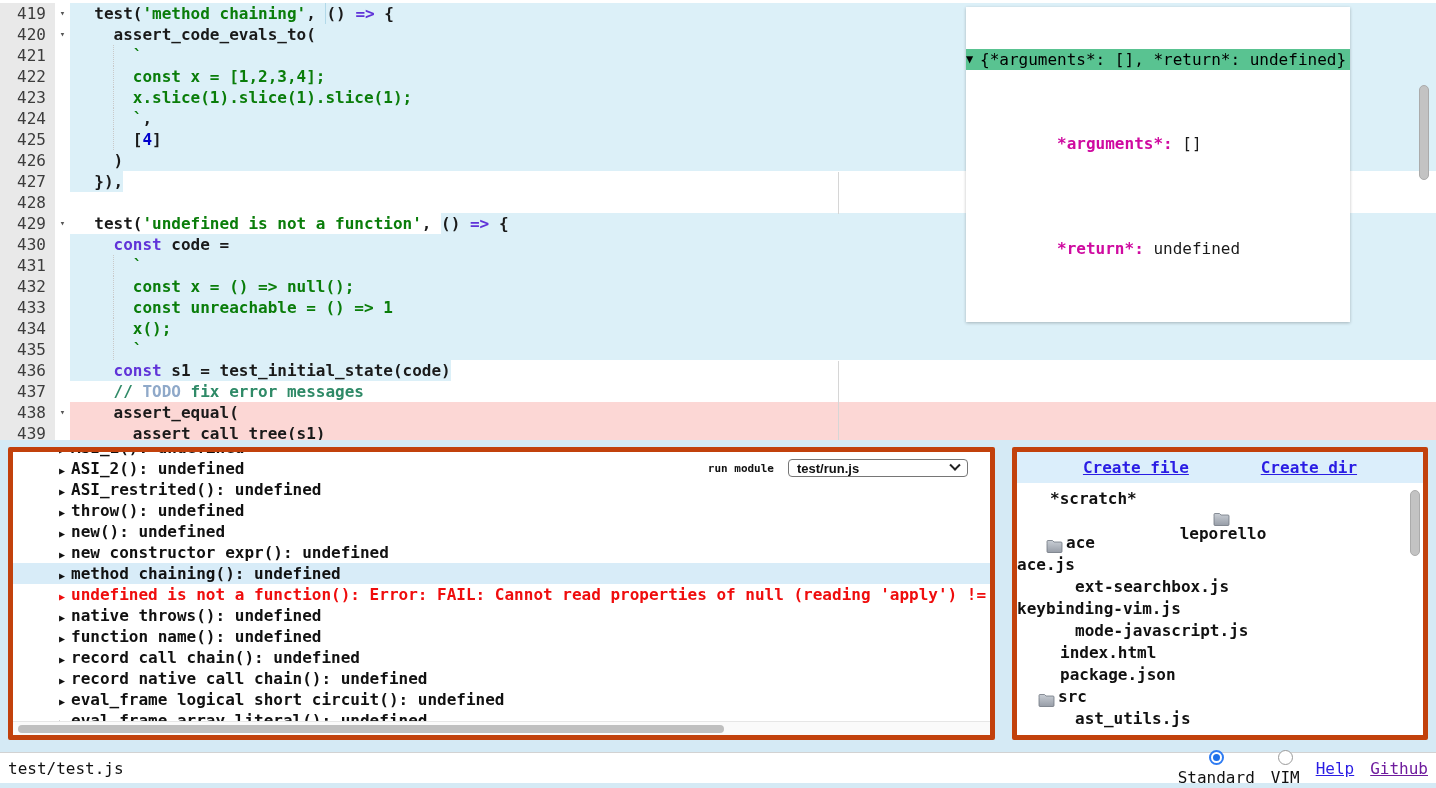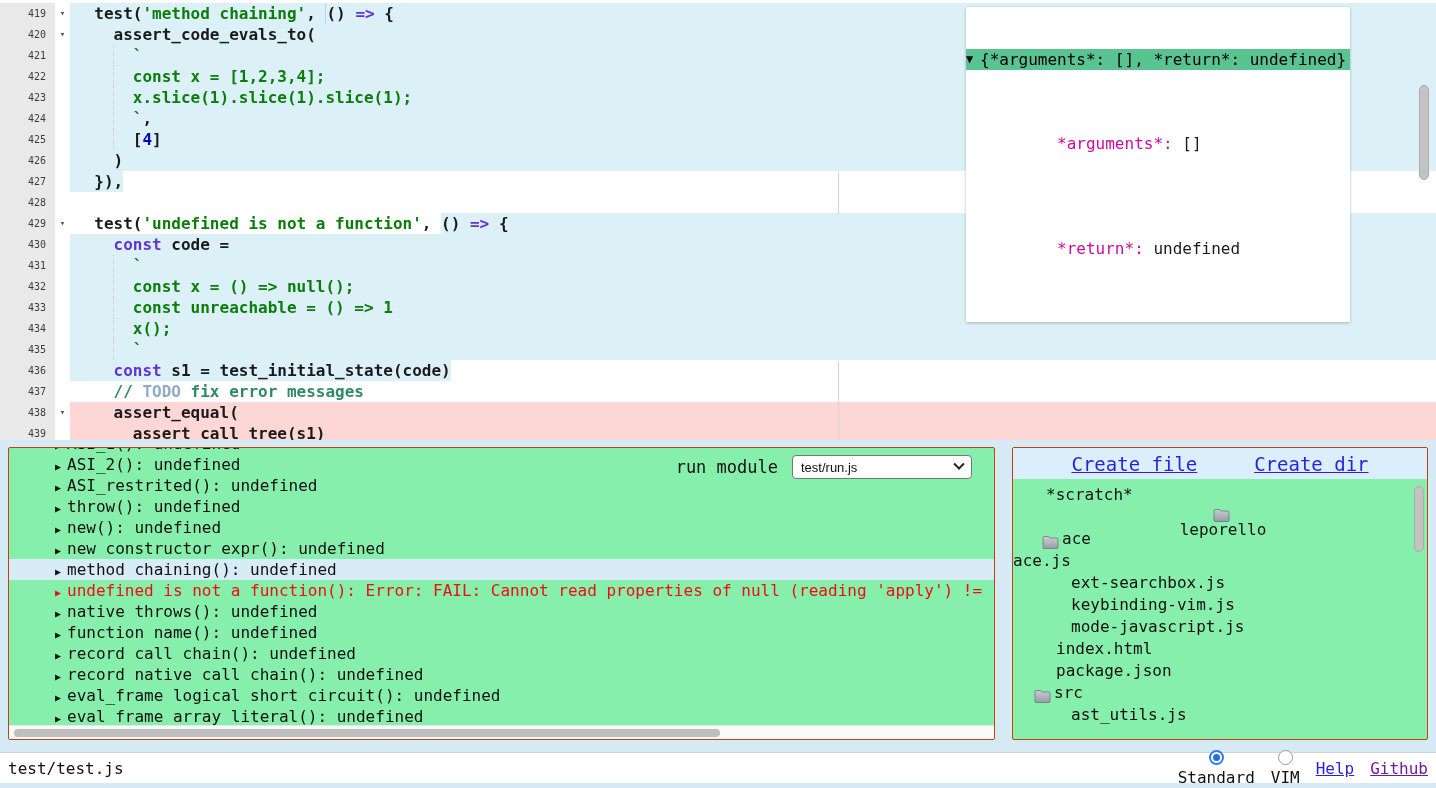--- a/index.html
+++ b/index.html
@@ -5,21 +5,21 @@
   * { margin:0; padding:0; box-sizing:border-box; }
   html,body { width:1436px; height:788px; }
   body { font-family:"DejaVu Sans Mono", monospace; background:#d5eaf5; position:relative; overflow:hidden; }
 
   .app { position:absolute; inset:0; }
 
   
   .editor { position:absolute; left:0; top:0; width:1436px; height:440px; background:#fff; overflow:hidden; }
   .ed-rows { padding-top:3px; }
   .cl { display:flex; height:21px; line-height:21px; font-size:16px; white-space:pre; }
-  .gut { width:55px; background:#e9e9e9; color:#3c3c3c; text-align:right; padding-right:9px; font-size:10px; flex:none; }
+  .gut { width:55px; background:#e9e9e9; color:#3c3c3c; text-align:right; padding-right:9px; font-size:16px; flex:none; }
   .fold { width:15px; flex:none; color:#555; font-size:9px; text-align:center; line-height:21px; }
   .code { flex:1; padding-left:5px; position:relative; display:flex;font-weight:bold; }
   .code.bg-blue { background:#dcf0f8; }
   .code.bg-pink { background:#fcd7d5; }
   .code.guide::before { content:''; position:absolute; left:43px; top:0; bottom:0; border-left:1px dotted #c9c9c9; }
   .hl-text.bg-blue { background:#dcf0f8; box-shadow:-5px 0 0 #dcf0f8; }
   .hl-rest { flex:1; display:flex; }
   .hl-rest.bg-blue { background:#dcf0f8; }
   .seg { display:inline-block; }
   .seg.pl  { color:#1a1a1a; }
@@ -32,49 +32,49 @@
 
   .pane-divider { position:absolute; left:838px; width:1px; background:#d6d6d6; }
   .pane-divider.seg1 { top:172px; height:42px; }
   .pane-divider.seg2 { top:361px; height:79px; }
 
   
   .tooltip { position:absolute; left:966px; top:7px; background:#fff; box-shadow:0 1px 3px rgba(0,0,0,.25); font-size:16px; line-height:21px; white-space:pre; }
   .tt-head { background:#59c391; color:#000; padding:0 4px 0 0; display:flex; }
   .tt-arrow { width:14px; font-size:12px; }
   .tt-row { padding-left:14px; padding-right:10px; }
-  .tt-key { color:#cf0aa0; }
+  .tt-key { color:#cf0aa0;font-weight:bold; }
   .tt-val { color:#1a1a1a; }
 
   
   .vthumb { position:absolute; border-radius:5px; background:#c3c3c3; border:1px solid #ababab; }
   .ed-thumb { left:1419px; top:85px; width:10px; height:95px; }
 
   
-  .panel { position:absolute; background:#86efac; border:1px solid #c2410c; border-radius:2px; overflow:hidden; }
+  .panel { position:absolute; background:#ffffff; border:5px solid #c2410c; border-radius:2px; overflow:hidden;font-weight:bold; }
   .results { left:8px; top:447px; width:987px; height:293px; }
   .res-rows { margin-top:-15px; padding-left:46px; }
   .res-row { height:21px; line-height:21px; font-size:16px; white-space:pre; color:#111; }
   .res-row .tri { font-size:10px; display:inline-block; width:12px; color:#111; }
   .res-row.sel { background:#d8ecf8; margin-left:-46px; padding-left:46px; }
   .res-row.err, .res-row.err .tri { color:#ef0d0d; }
 
   .runmod { position:absolute; top:7px; right:22px; display:flex; align-items:center; gap:14px; }
-  .runmod .lbl { font-size:17px; color:#111; }
-  .select { width:180px; height:24px; border:1px solid #767676; border-radius:4px; background:#fff; display:flex; align-items:center; padding:0 8px; font-family:"Liberation Sans", sans-serif; font-size:13px; color:#111; }
+  .runmod .lbl { font-size:11px; color:#111; }
+  .select { width:180px; height:18px; border:1px solid #767676; border-radius:4px; background:#fff; display:flex; align-items:center; padding:0 8px; font-family:"Liberation Sans", sans-serif; font-size:13px; color:#111; }
   .select .val { flex:1; }
   .select .chev { width:8px; height:8px; border-right:2px solid #222; border-bottom:2px solid #222; transform:rotate(45deg) translate(-2px,-2px); }
 
   .hscroll { position:absolute; left:0; right:0; bottom:0; height:14px; background:#fafafa; border-top:1px solid #e6e6e6; }
   .hscroll .hthumb { position:absolute; left:5px; top:3px; width:706px; height:8px; border-radius:4px; background:#bfbfbf; }
 
   
   .tree { left:1012px; top:447px; width:416px; height:293px; }
   .tree-head { height:31px; background:#dbeefb; display:flex; align-items:center; justify-content:space-around; padding:0 30px; }
-  .tree-head a { font-size:19px; color:#2a1de4; text-decoration:underline; cursor:pointer; }
+  .tree-head a { font-size:16px; color:#2a1de4; text-decoration:underline; cursor:pointer; }
   .tree-rows { padding-top:5px; }
   .tree-row { height:22px; line-height:22px; font-size:16px; color:#111; white-space:pre; display:flex; align-items:center; }
   .folder-ic { width:17px; height:13px; margin-right:3px; flex:none; }
   .tree-thumb { right:3px; top:38px; width:10px; height:66px; }
 
   
   .statusbar { position:absolute; left:0; top:752px; width:1436px; height:31px; background:#fff; border-top:1px solid #d2d2d2; display:flex; align-items:center; font-size:16px; color:#111; padding:0 8px; }
   .sb-right { margin-left:auto; display:flex; align-items:center; gap:16px; }
   .opt { display:flex; align-items:center; gap:3px;flex-direction:column; }
   .radio { width:15px; height:15px; border-radius:50%; border:1px solid #9a9a9a; background:#fff; position:relative; }
@@ -180,21 +180,21 @@
               <defs>
                 <linearGradient id="fg" x1="0" y1="0" x2="0" y2="1">
                   <stop offset="0" stop-color="#c9ced5"></stop>
                   <stop offset="1" stop-color="#979da7"></stop>
                 </linearGradient>
               </defs>
               <path d="M1 3.5 L1 11.5 Q1 12.5 2 12.5 L15 12.5 Q16 12.5 16 11.5 L16 3 Q16 2 15 2 L8 2 L6.5 0.5 L2 0.5 Q1 0.5 1 1.5 Z" fill="url(#fg)" stroke="#6f7680" stroke-width="0.8"></path>
             </svg></span><span>ace</span></div>
         <div class="tree-row" style=""><span>ace.js</span></div>
         <div class="tree-row" style="padding-left: 58px;"><span>ext-searchbox.js</span></div>
-        <div class="tree-row" style="padding-left: 58px;"><span>keybinding-vim.js</span></div>
+        <div class="tree-row" style=""><span>keybinding-vim.js</span></div>
         <div class="tree-row" style="padding-left: 58px;"><span>mode-javascript.js</span></div>
         <div class="tree-row" style="padding-left: 43px;"><span>index.html</span></div>
         <div class="tree-row" style="padding-left: 43px;"><span>package.json</span></div>
         <div class="tree-row" style="padding-left: 21px;"><span class="folder-ic"><svg viewBox="0 0 17 13" width="17" height="13">
               <defs>
                 <linearGradient id="fg" x1="0" y1="0" x2="0" y2="1">
                   <stop offset="0" stop-color="#c9ced5"></stop>
                   <stop offset="1" stop-color="#979da7"></stop>
                 </linearGradient>
               </defs>

